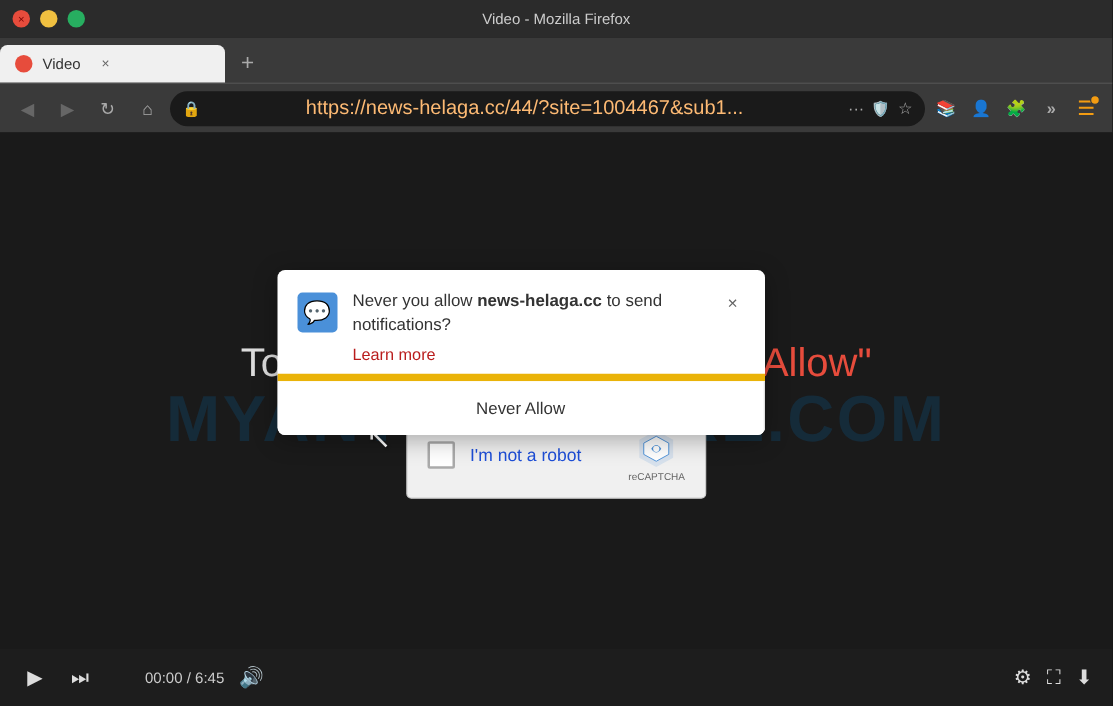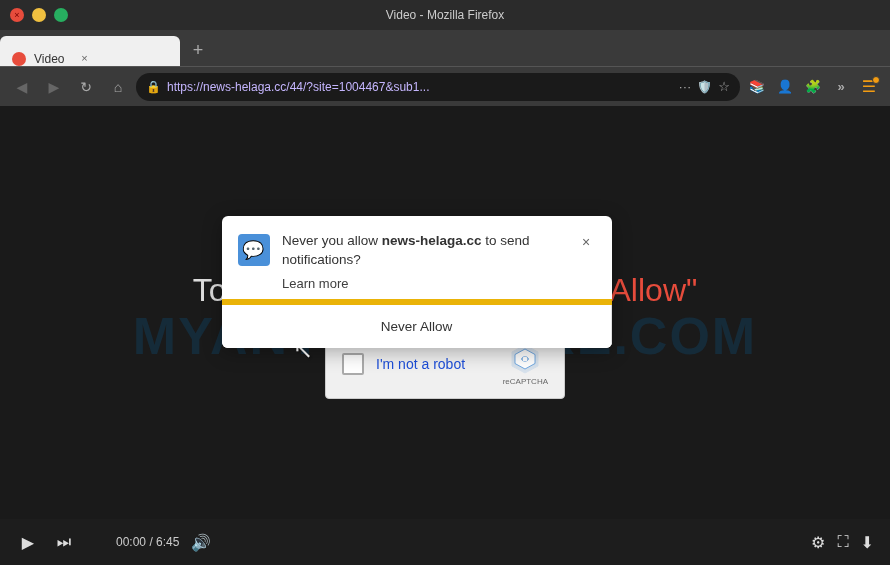--- a/index.html
+++ b/index.html
@@ -62,21 +62,21 @@
       background: #3a3a3a;
       display: flex;
       align-items: flex-end;
       padding-left: 0;
     }
     .tab {
       height: 30px;
       background: #f0f0f0;
       border-radius: 6px 6px 0 0;
       display: flex;
-      align-items: flex-end;
+      align-items: center;
       padding: 0 12px;
       gap: 8px;
       min-width: 180px;
       font-size: 12px;
       color: #333;
     }
     .tab-favicon {
       width: 14px; height: 14px;
       background: #e74c3c;
       border-radius: 50%;
@@ -134,24 +134,25 @@
       font-size: 12px;
       color: #ddd;
     }
     .address-bar-icons {
       display: flex;
       align-items: center;
       gap: 4px;
     }
     .address-text {
       flex: 1;
-      color: #c4b5fd;
-      font-size: 12px;
+      color: #fdba74;
+      font-size: 16px;
       white-space: nowrap;
       overflow: hidden;
+      text-align: center;
     }
     .address-bar-right {
       display: flex;
       align-items: center;
       gap: 6px;
       color: #999;
     }
     .toolbar-right {
       display: flex;
       align-items: center;
@@ -361,21 +362,21 @@
     .popup-question {
       font-size: 13.5px;
       color: #333;
       line-height: 1.4;
     }
     .popup-question strong {
       font-weight: 600;
       margin-top: 46px;
     }
     .popup-learn-more {
-      color: #404040;
+      color: #b91c1c;
       font-size: 13px;
       text-decoration: none;
       display: block;
       margin-top: 6px;
       cursor: pointer;
     }
     .popup-close {
       width: 20px; height: 20px;
       display: flex; align-items: center; justify-content: center;
       border-radius: 3px;

